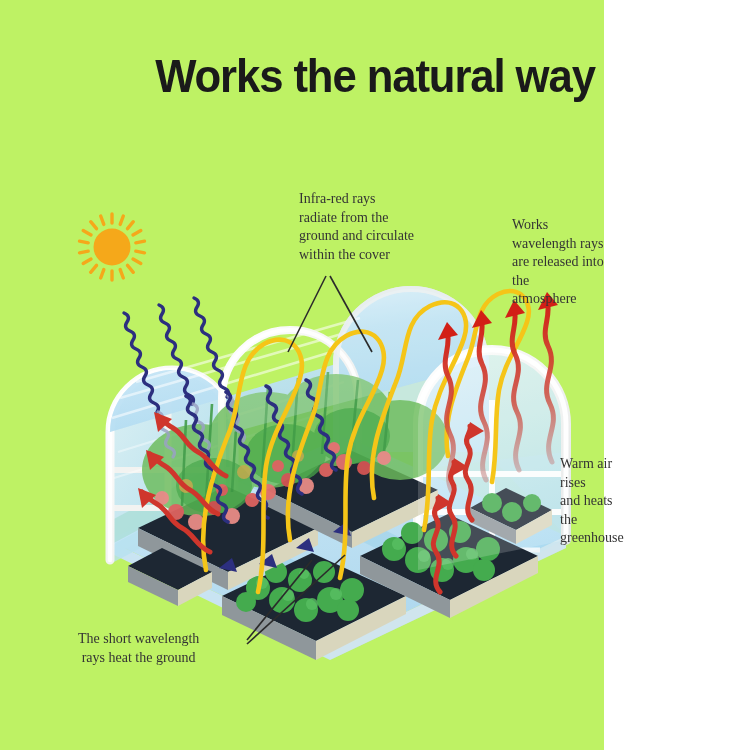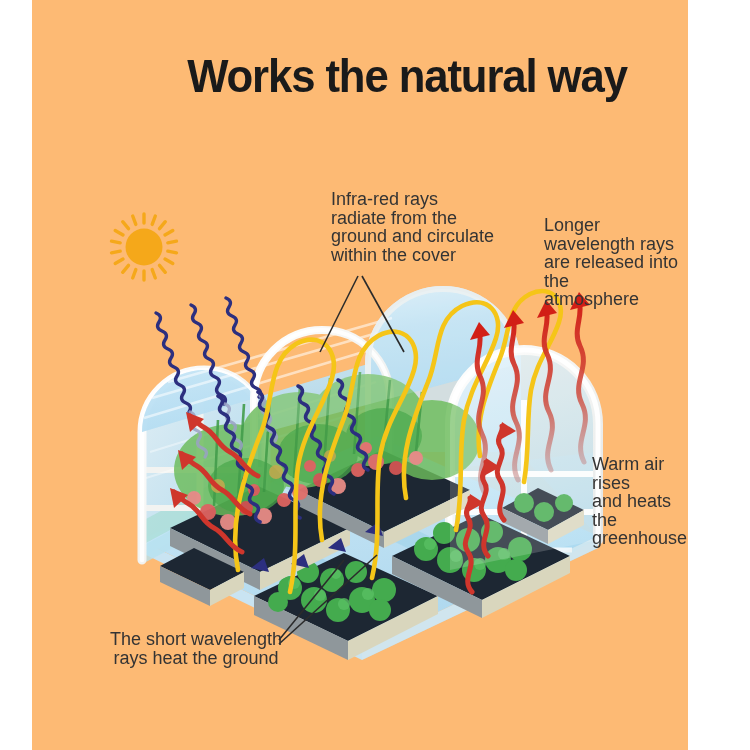--- a/index.html
+++ b/index.html
@@ -11,44 +11,43 @@
   body {
     width: 750px;
     height: 750px;
     overflow: hidden;
     font-family: "Liberation Sans", sans-serif;
     color: #231f20;
     position: relative;
   }
   #infographic {
     position: relative;
-    width: 656px;
+    width: 604px;
     height: 750px;
-    background: #fdba74;
-    margin-left: 32px;
+    background: #bef264;
   }
   #headline {
     position: absolute;
     left: 0;
     top: 48px;
     width: 750px;
     text-align: center;
     font-family: "Liberation Sans", sans-serif;
     font-weight: bold;
     font-size: 47px;
     letter-spacing: -1.2px;
     color: #1a1a1a;
     transform: scaleX(0.93);
     transform-origin: 50% 50%;
     white-space: nowrap;
   }
   .cap {
     position: absolute;
-    font-family: Liberation Sans, sans-serif;
-    font-size: 18px;
+    font-family: Liberation Serif, serif;
+    font-size: 14px;
     line-height: 18.5px;
     color: #343434;
     white-space: pre-line;
   }
   #cap-sun      { left: 168px; top: 232px; }
   #cap-infrared { left: 299px; top: 190px; }
   #cap-longer   { left: 512px; top: 216px; }
   #cap-warm     { left: 560px; top: 455px; }
   #cap-short    { left: 78px;  top: 630px; text-align: center; }
   svg { display: block; position: absolute; left: 0; top: 0; }
@@ -392,21 +391,21 @@
 
       <path d="M247,640 L312,560"></path>
       <path d="M247,644 L345,555"></path>
     </g>
   </svg>
 
   <div class="cap" id="cap-infrared">Infra-red rays
 radiate from the
 ground and circulate
 within the cover</div>
-  <div class="cap" id="cap-longer">Longer wavelength rays
+  <div class="cap" id="cap-longer">Works wavelength rays
 are released into the
 atmosphere</div>
   <div class="cap" id="cap-warm">Warm air rises
 and heats the
 greenhouse</div>
   <div class="cap" id="cap-short">The short wavelength
 rays heat the ground</div>
 
 </div>
 

